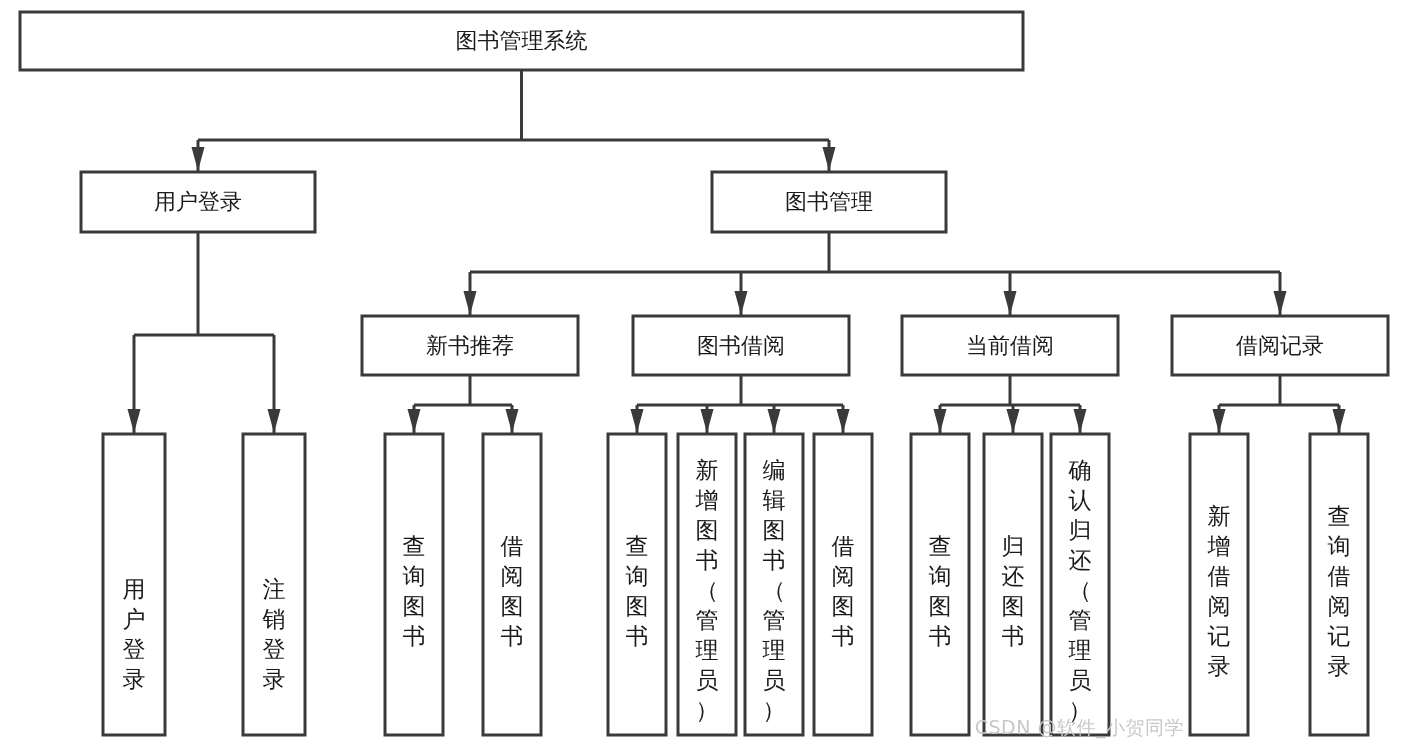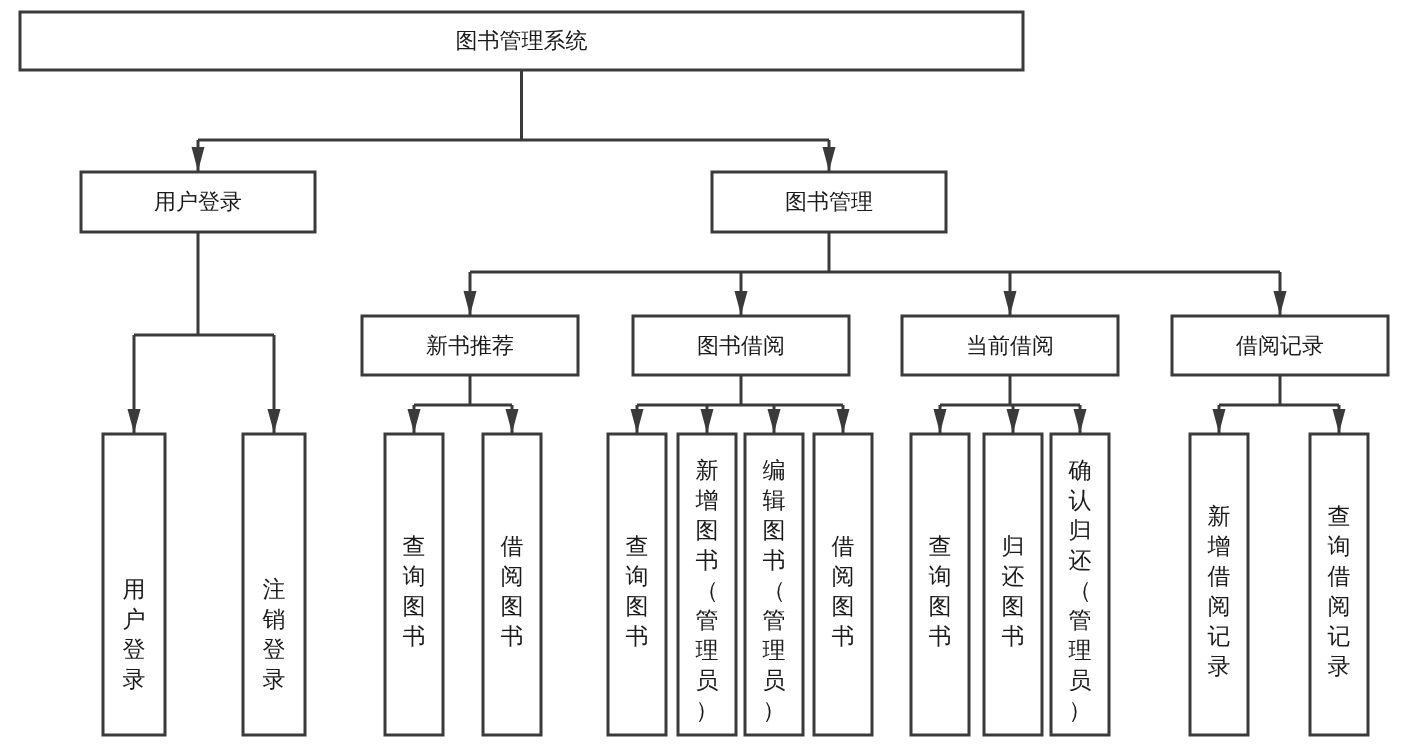--- a/index.html
+++ b/index.html
@@ -281,13 +281,14 @@
           <rect x="1310" y="434" width="58" height="301" class="node-box-thin"></rect>
           <text x="1339" y="517.5" class="node-label-v-char">查</text>
           <text x="1339" y="547.5" class="node-label-v-char">询</text>
           <text x="1339" y="577.5" class="node-label-v-char">借</text>
           <text x="1339" y="607.5" class="node-label-v-char">阅</text>
           <text x="1339" y="637.5" class="node-label-v-char">记</text>
           <text x="1339" y="667.5" class="node-label-v-char">录</text>
         </g>
       </g>
   </svg>
+  <div class="watermark-text">CSDN @软件_小贺同学</div>
 </div>
 
 </body></html>

